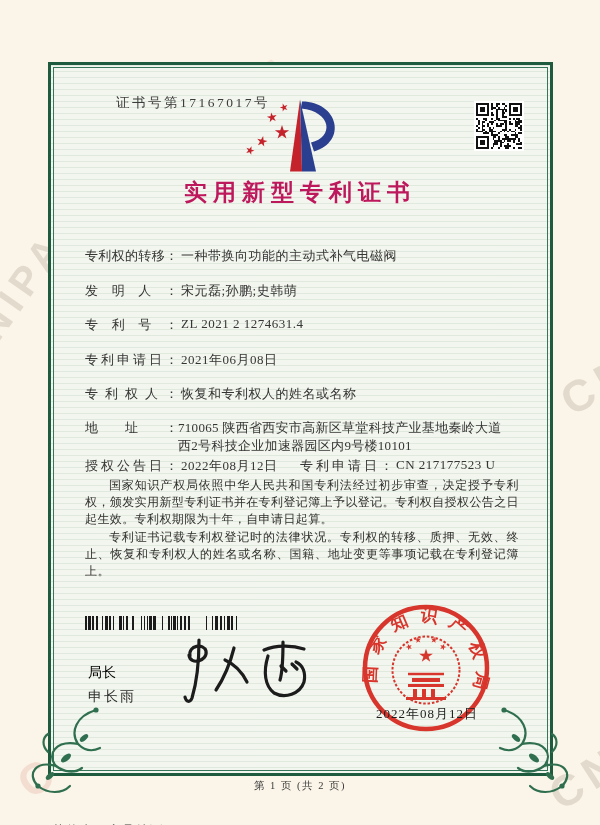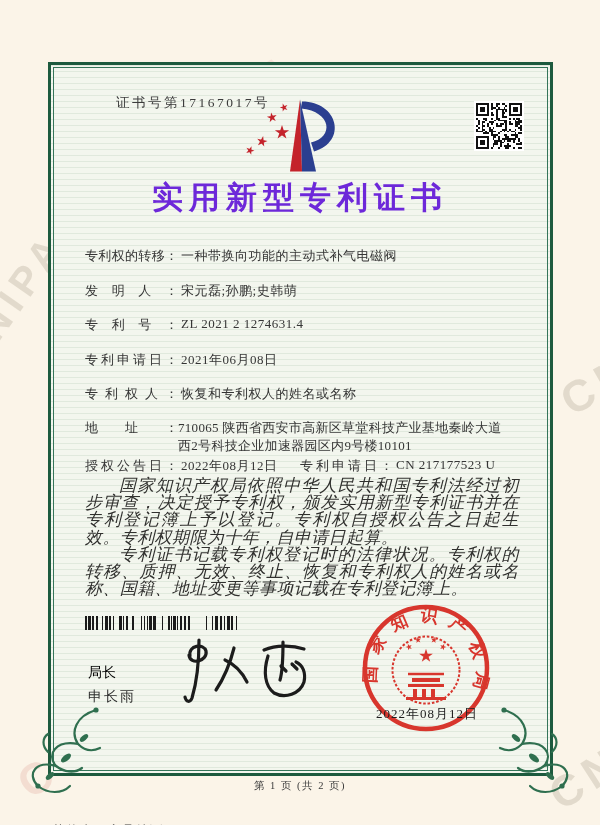--- a/index.html
+++ b/index.html
@@ -44,39 +44,39 @@
   .flourish-right { left:486px; top:702px; transform:scaleX(-1); }
   
   .cert-no {
     position:absolute; left:75px; top:94px; z-index:3;
     font-size:13.5px; letter-spacing:2.5px; color:#3c3c3c;margin-left:41px;
   }
   .logo { position:absolute; left:238px; top:95px; width:128px; height:85px; z-index:3; }
   .qr   { position:absolute; left:474px; top:101px; width:50px; height:50px; z-index:3; background:#fff; padding:2px; }
   .title {
     position:absolute; left:50px; top:177px; width:500px; z-index:3;
-    text-align:center; font-size:31px; font-weight:bold;
-    letter-spacing:6px; color:#6d28d9;
+    text-align:center; font-size:23px; font-weight:bold;
+    letter-spacing:6px; color:#be185d;
   }
   
   .row { position:absolute; left:85px; z-index:3; font-size:13px; color:#353535; white-space:nowrap; }
   .r1 { top:247px; } .r2 { top:282px; } .r3 { top:316px; }
   .r4 { top:351px; } .r5 { top:385px; } .r6 { top:419px; } .r7 { top:457px; }
   .flabel {
     display:inline-block; width:93px; vertical-align:top;
     text-align:justify; text-align-last:justify;
   }
   .fvalue { padding-left:3px; letter-spacing:0.5px; }
   .addr-lines { display:inline-block; vertical-align:top; line-height:18px; letter-spacing:0.3px; }
   .pair2 { position:absolute; left:215px; top:0; }
   
   .paras {
     position:absolute; left:85px; top:477px; width:434px; z-index:3;
-    font-size:17px; line-height:17.2px; text-align:justify;
-    font-style:italic; color:#30302e; letter-spacing:0.4px;
+    font-size:12px; line-height:17.2px; text-align:justify;
+    color:#30302e; letter-spacing:0.4px;
   }
   .paras p { text-indent:2em; margin:0; }
   
   .barcode { position:absolute; left:85px; top:616px; width:156px; height:14px; z-index:3; }
   .director-title { position:absolute; left:88px; top:664px; font-size:14px; z-index:3; color:#000000; }
   .director-name  { position:absolute; left:88px; top:688px; font-size:14px; z-index:3; color:#2e2e2e; letter-spacing:2px; }
   .signature { position:absolute; left:168px; top:636px; width:152px; height:74px; z-index:4; }
   .seal { position:absolute; left:352px; top:594px; width:148px; height:148px; z-index:5; opacity:0.93; }
   .seal-date {
     position:absolute; left:358px; top:705px; width:138px; z-index:6;

